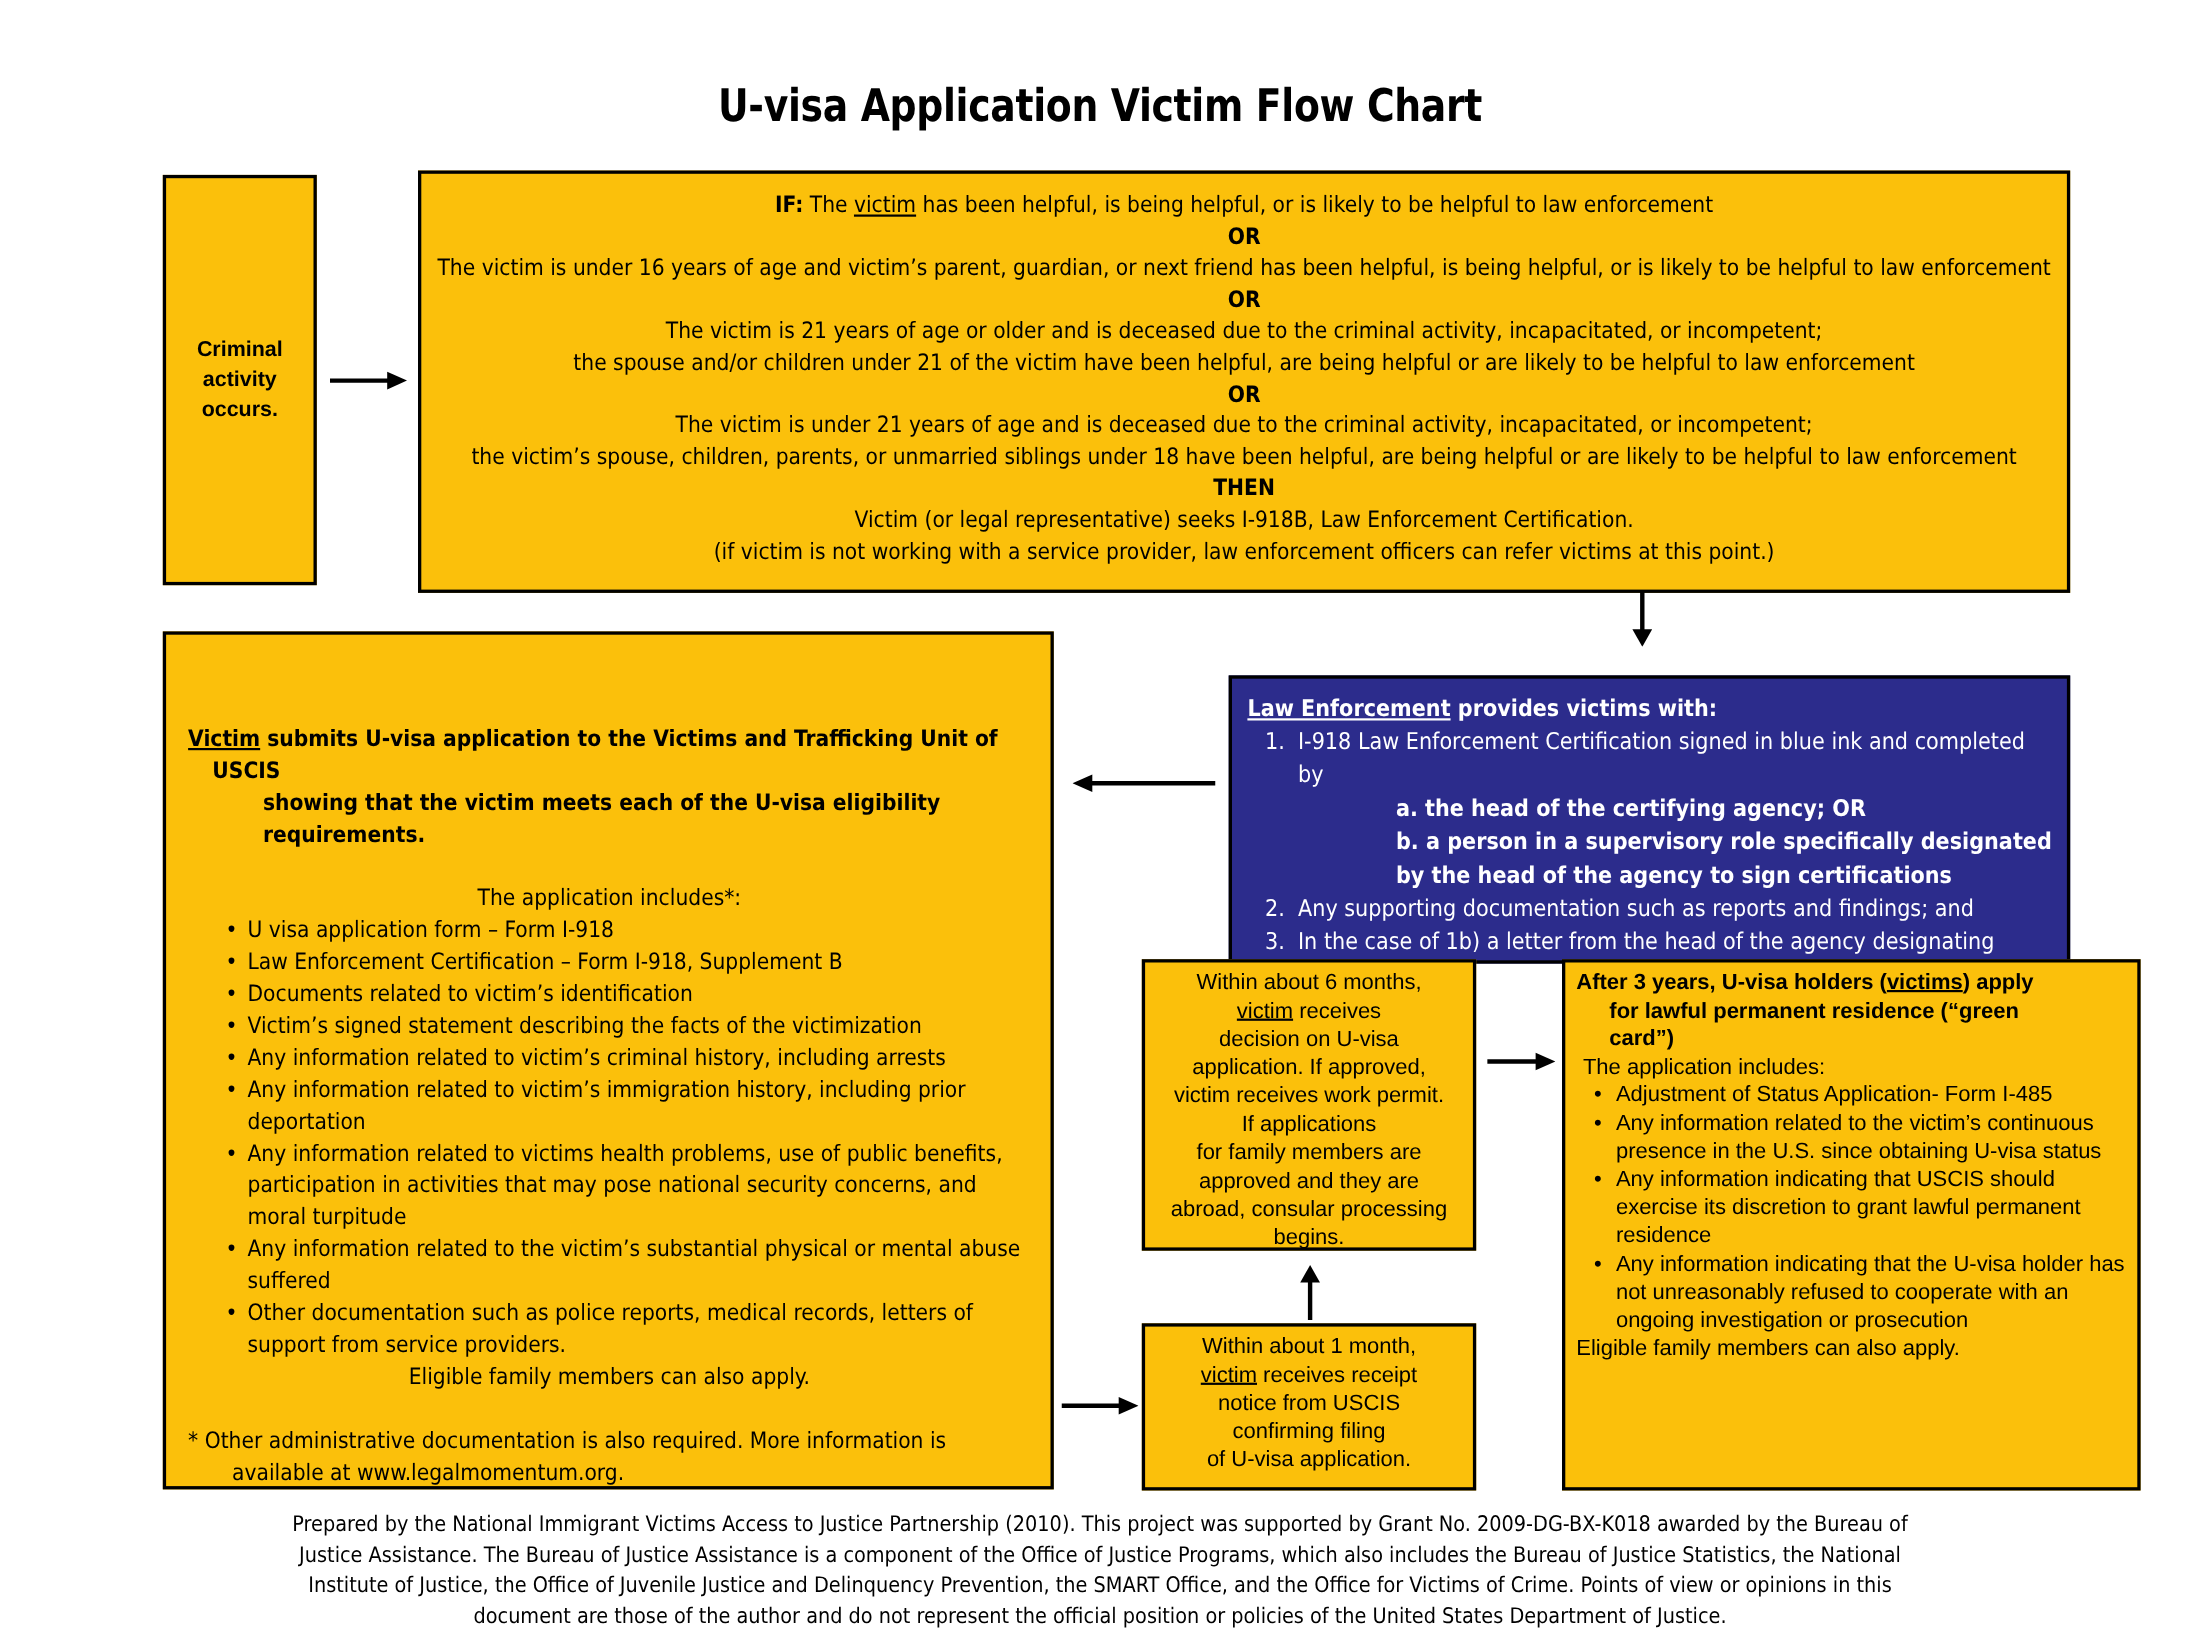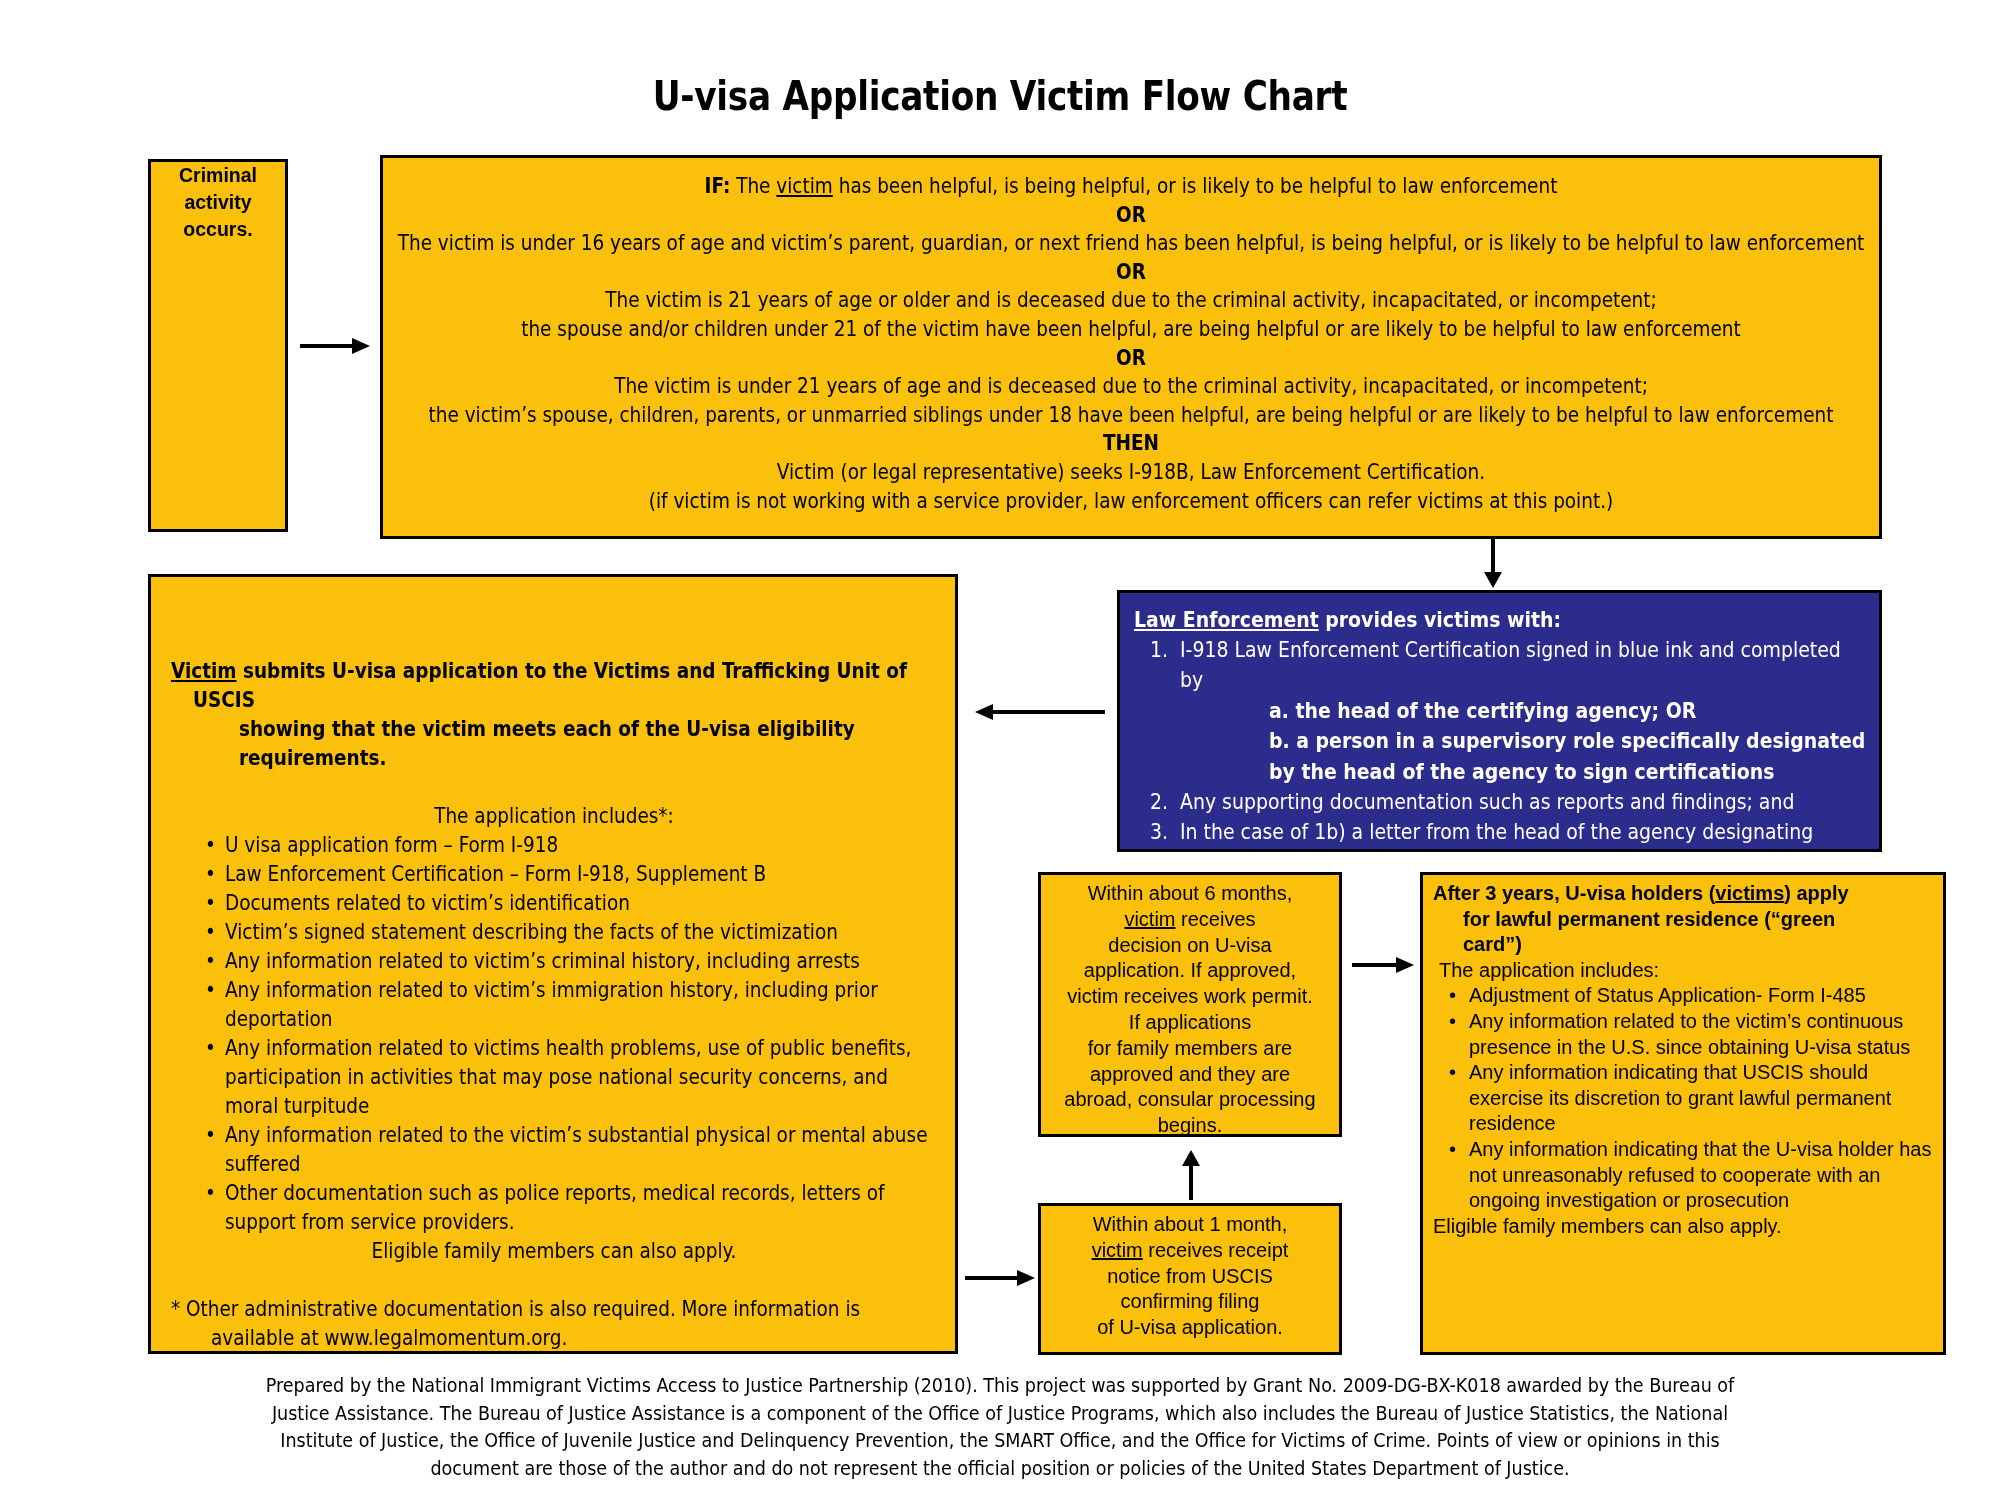--- a/index.html
+++ b/index.html
@@ -50,21 +50,21 @@
     border-color: #000000;
   }
 
   
   #crime-box {
     left: 148px;
     top: 159px;
     width: 140px;
     height: 373px;
     display: flex;
-    align-items: flex-start;
+    align-items: center;
     justify-content: center;
   }
   #crime-box .lbl {
     text-align: center;
     font-weight: bold;
     font-size: 19.5px;
     line-height: 27px;
     white-space: pre-line;
   }
 
@@ -83,21 +83,21 @@
     white-space: nowrap;
     font-family: "Liberation Sans Narrow", "DejaVu Sans Condensed", "Liberation Sans", sans-serif;
   }
   #if-then-box .line.b { font-weight: bold; }
   #if-then-box .line .bold { font-weight: bold; }
   #if-then-box .line .u { text-decoration: underline; }
 
   
   #le-box {
     left: 1117px;
-    top: 590px;
+    top: 614px;
     width: 765px;
     height: 262px;
     padding: 12px 10px 8px 14px;
   }
   #le-box .hl {
     font-size: 21px;
     line-height: 30px;
     font-weight: bold;
     font-family: "Liberation Sans Narrow", "DejaVu Sans Condensed", "Liberation Sans", sans-serif;
   }

